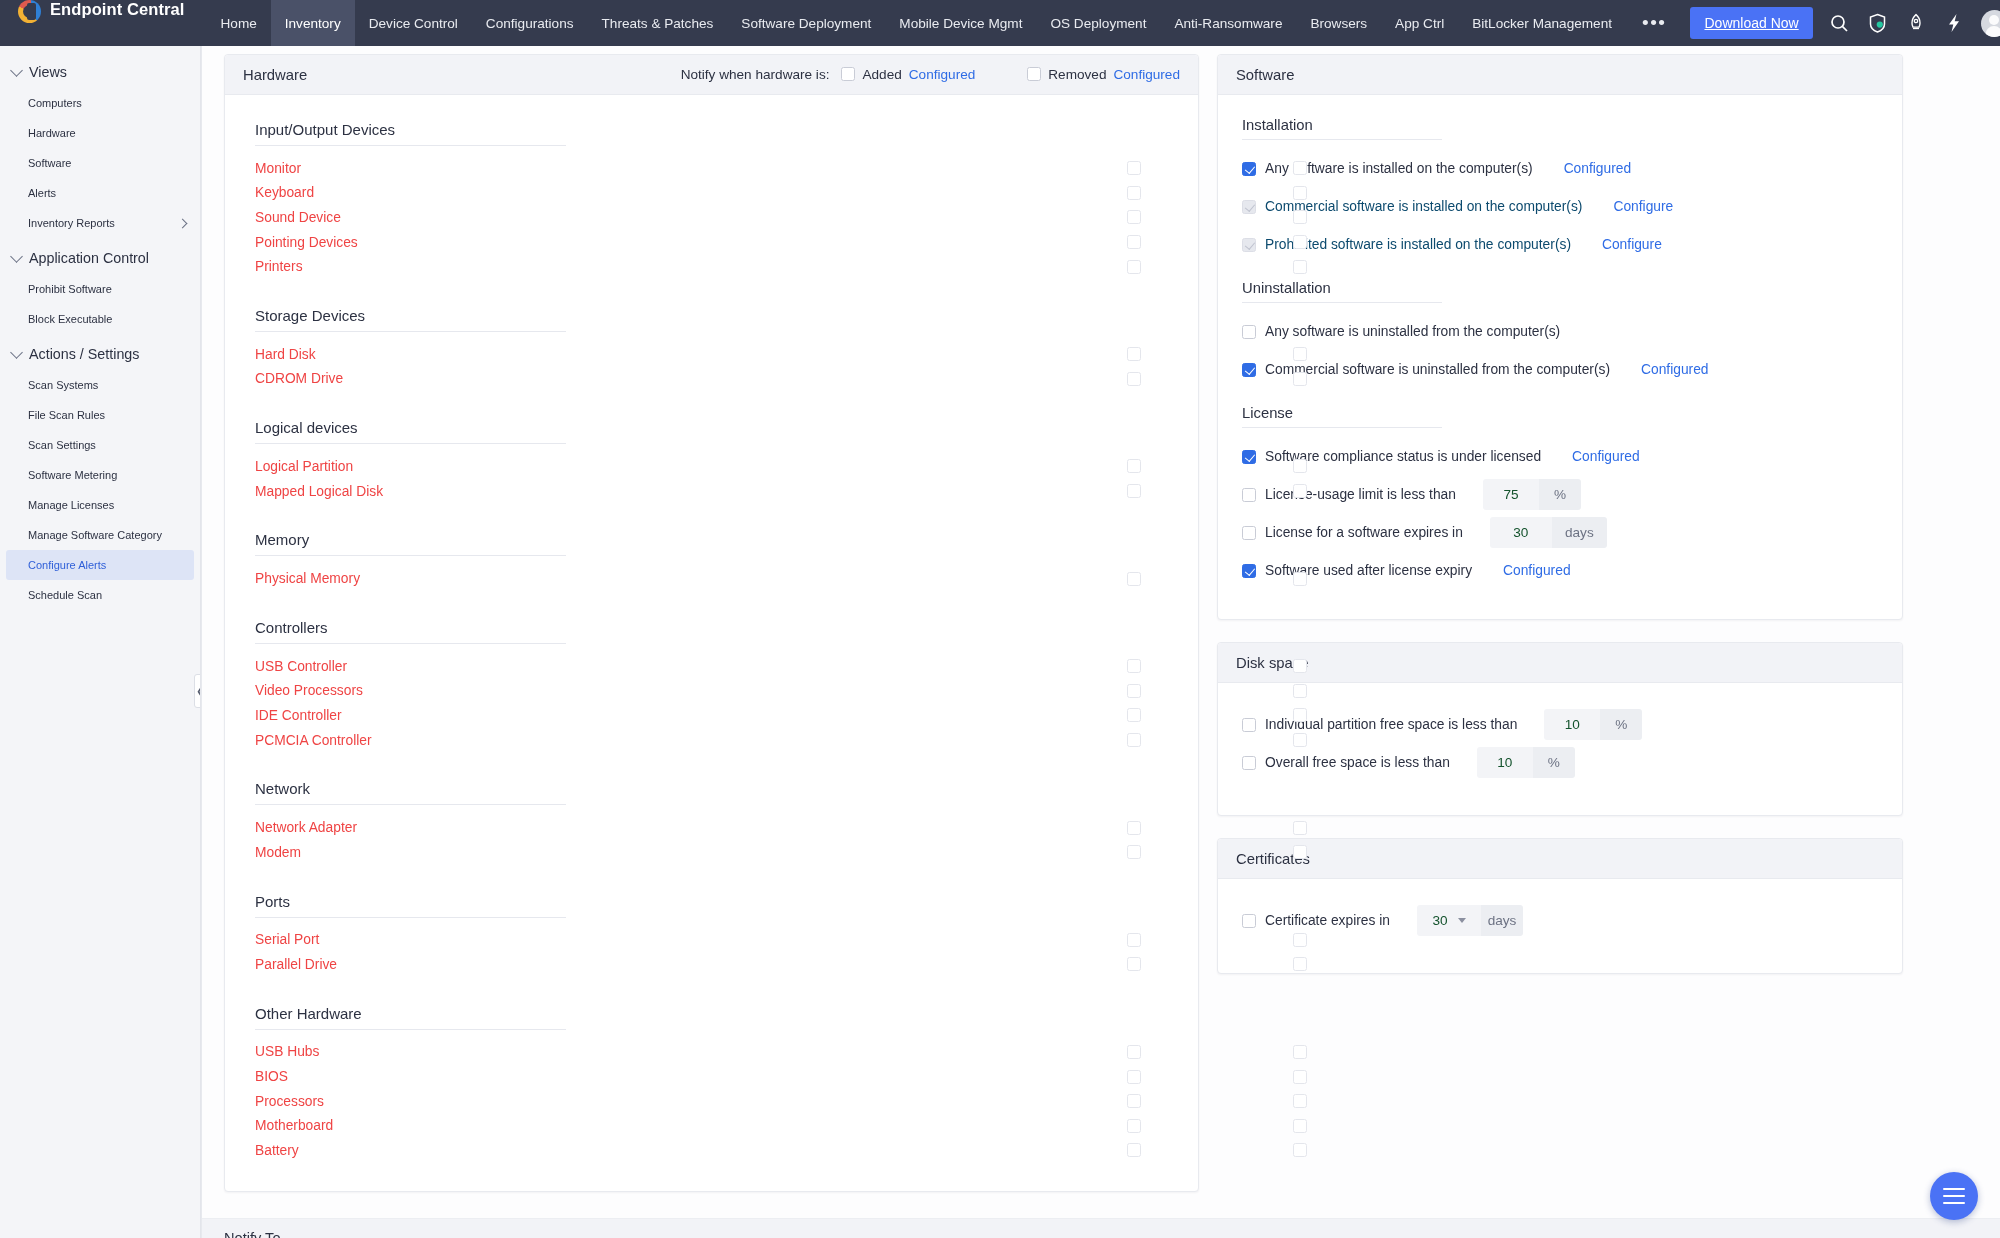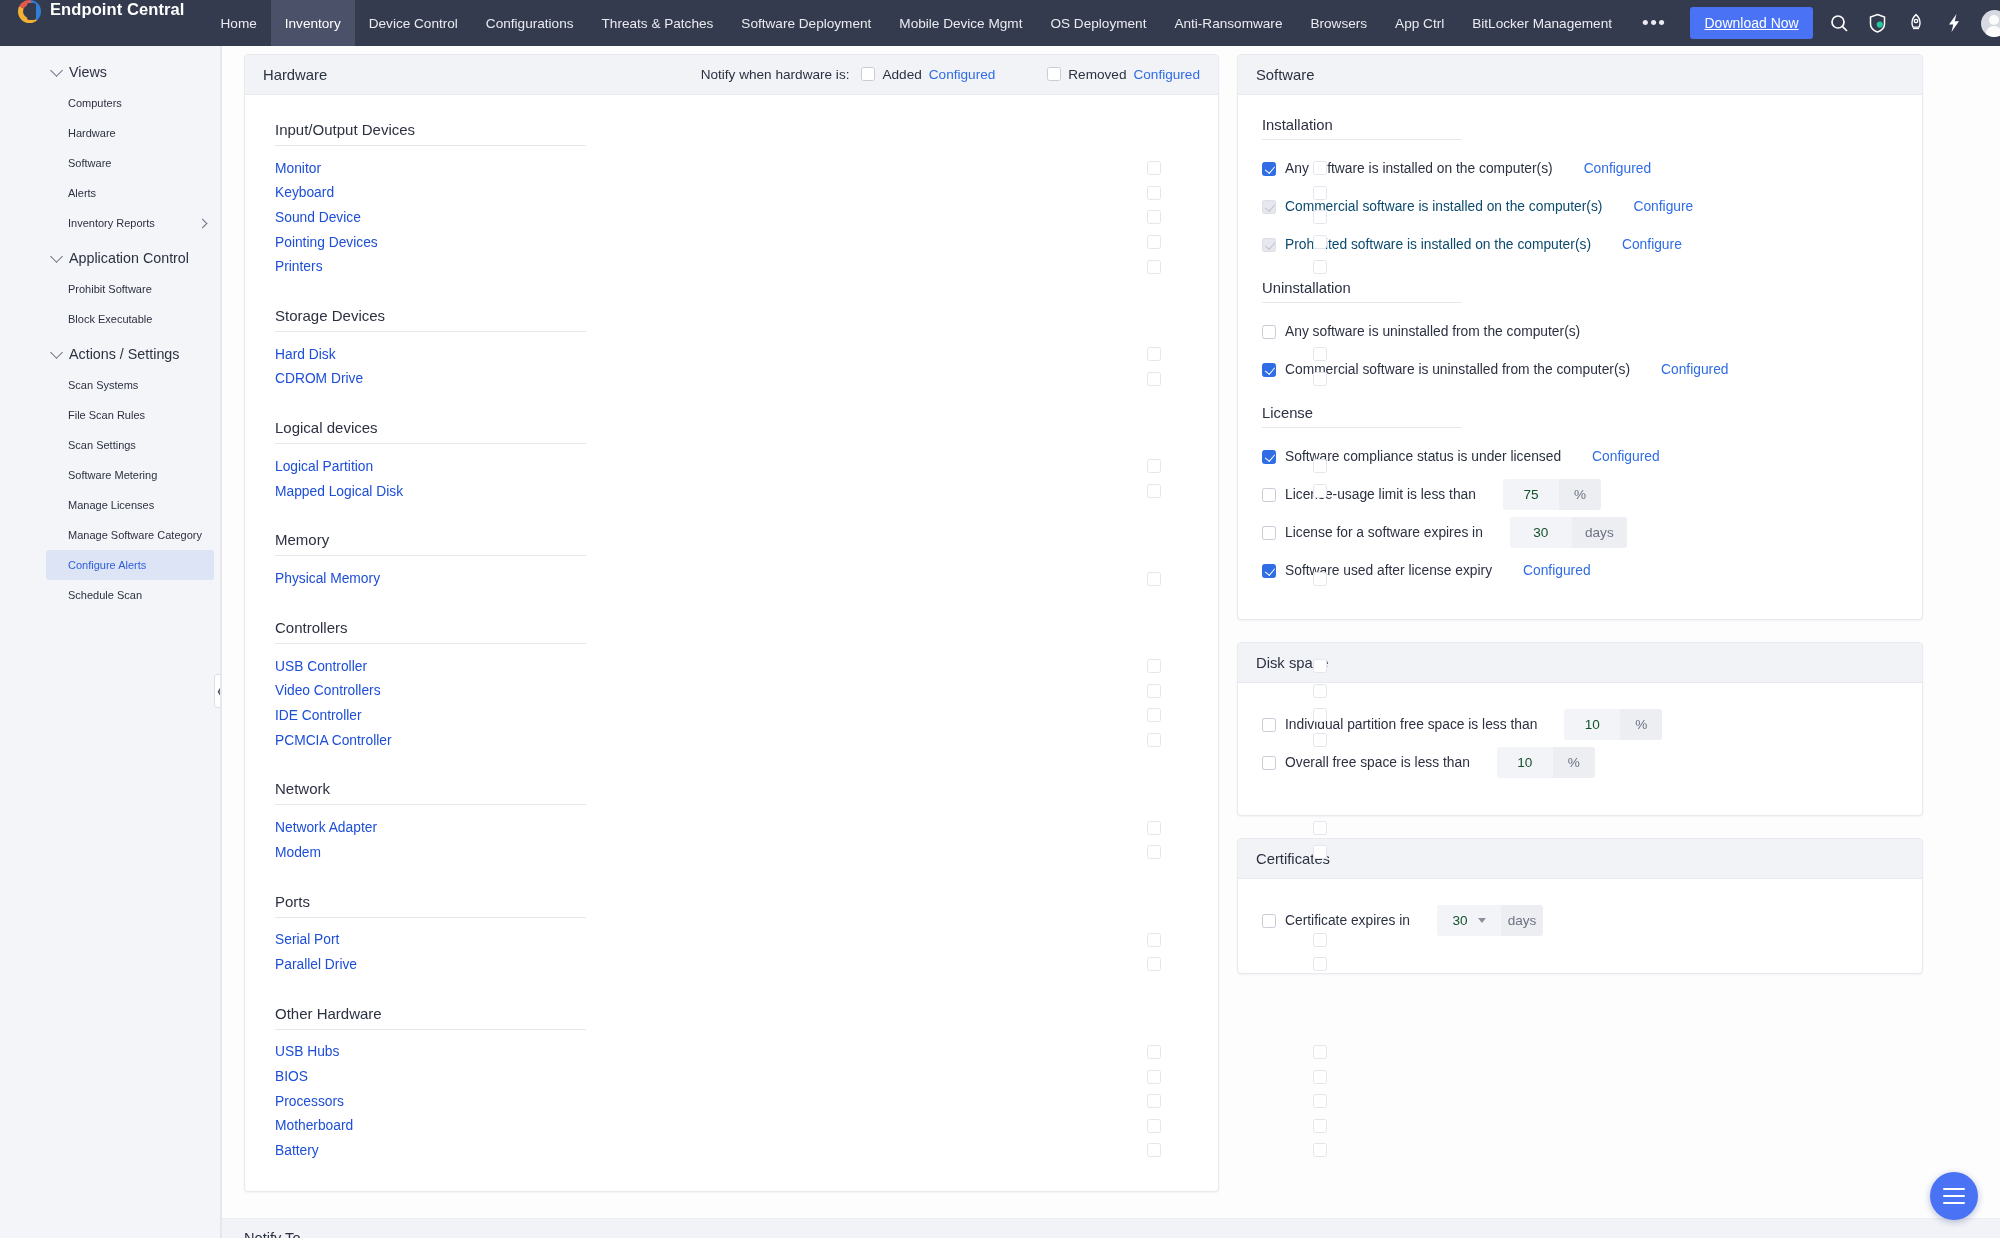--- a/index.html
+++ b/index.html
@@ -23,21 +23,21 @@
   .dlbtn{background:#4a72f5;color:#fff;border:none;border-radius:3px;font-size:14px;
      padding:8px 14px;font-family:inherit;cursor:pointer;white-space:nowrap;text-decoration:underline;}
   .nicon{width:22px;height:22px;display:flex;align-items:center;justify-content:center;cursor:pointer;color:#fff;}
   .nicon svg{display:block;}
   .avatar{width:27px;height:27px;border-radius:50%;background:#d6d9e0;overflow:hidden;position:relative;cursor:pointer;flex:none;}
   .avatar::before{content:"";position:absolute;left:50%;top:5px;transform:translateX(-50%);width:10px;height:10px;border-radius:50%;background:#fbfbfc;}
   .avatar::after{content:"";position:absolute;left:50%;bottom:-1px;transform:translateX(-50%);width:17px;height:12px;border-radius:9px 9px 0 0;background:#fbfbfc;}
 
   
   .shell{display:flex;height:calc(1238px - 46px);}
-  .sidebar{width:221px;flex:none;background:#f4f5f8;border-right:1px solid #e3e5eb;padding-top:10px;overflow:hidden;position:relative;padding-left:40px;}
+  .sidebar{width:201px;flex:none;background:#f4f5f8;border-right:1px solid #e3e5eb;padding-top:10px;overflow:hidden;position:relative;}
   .sgroup{margin-bottom:4px;}
   .sgroup-head{display:flex;align-items:center;gap:8px;padding:8px 14px 8px 12px;font-size:14.3px;color:#2c3142;cursor:pointer;}
   .chev{width:9px;height:9px;border-right:1.6px solid #6a7184;border-bottom:1.6px solid #6a7184;transform:rotate(45deg);flex:none;margin-top:-3px;}
   .sitem{display:flex;align-items:center;padding:9px 14px 9px 28px;font-size:11px;color:#2c3142;cursor:pointer;}
   .sitem.active{background:#dde4f6;color:#2f5fd8;border-radius:3px;margin:0 6px;padding-left:22px;}
   .sitem .arrow{margin-left:auto;width:7px;height:7px;border-top:1.6px solid #6a7184;border-right:1.6px solid #6a7184;transform:rotate(45deg);}
   .collapse-handle{position:absolute;right:-6px;top:628px;width:12px;height:34px;background:#fff;border:1px solid #dcdfe6;border-radius:3px;
       display:flex;align-items:center;justify-content:center;cursor:pointer;z-index:5;}
   .collapse-handle span{font-size:9px;color:#555c6e;line-height:1;}
 
@@ -66,21 +66,21 @@
   .cb.dis.checked::after{border-color:#bfc3cf;}
   .cb.faint{border-color:#e4e6ec;}
 
   
   .hw-card{width:975px;flex:none;}
   .hw-body{padding:26px 0 22px 0;}
   .hw-sect{margin:0 0 6px 0;}
   .hw-sect-title{font-size:15px;color:#2c3142;padding:0 0 7px 30px;}
   .hw-rule{height:1px;background:#e6e8ee;margin:0 632px 10px 30px;}
   .hw-row{display:flex;align-items:center;height:24.6px;padding-left:30px;}
-  .hw-name{font-size:13.8px;color:#1d4ed8;white-space:nowrap;}
+  .hw-name{font-size:13.8px;color:#ef4444;white-space:nowrap;}
   .hw-cb1{position:absolute;left:902px;}
   .hw-cb2{position:absolute;left:1068px;}
   .hw-rowwrap{position:relative;}
   .hw-gap{height:22px;}
 
   
   .rightcol{display:flex;flex-direction:column;gap:22px;width:686px;flex:none;}
   .sw-body{padding:22px 24px 26px 24px;}
   .sw-sect-title{font-size:14.8px;color:#2c3142;margin-bottom:6px;}
   .sw-rule{height:1px;background:#e6e8ee;width:200px;margin-bottom:13px;}
@@ -366,21 +366,21 @@
     <div class="hw-rule"></div>
               <div class="hw-rowwrap">
       <div class="hw-row">
         <span class="hw-name">USB Controller</span>
         <span class="cb faint hw-cb1"></span>
         <span class="cb faint hw-cb2"></span>
       </div>
               </div>
               <div class="hw-rowwrap">
       <div class="hw-row">
-        <span class="hw-name">Video Controllers</span>
+        <span class="hw-name">Video Processors</span>
         <span class="cb faint hw-cb1"></span>
         <span class="cb faint hw-cb2"></span>
       </div>
               </div>
               <div class="hw-rowwrap">
       <div class="hw-row">
         <span class="hw-name">IDE Controller</span>
         <span class="cb faint hw-cb1"></span>
         <span class="cb faint hw-cb2"></span>
       </div>

